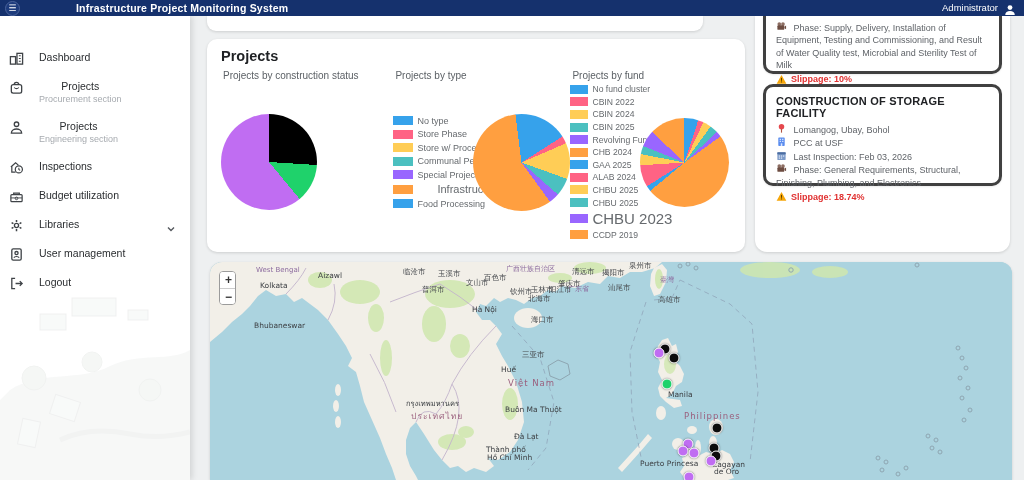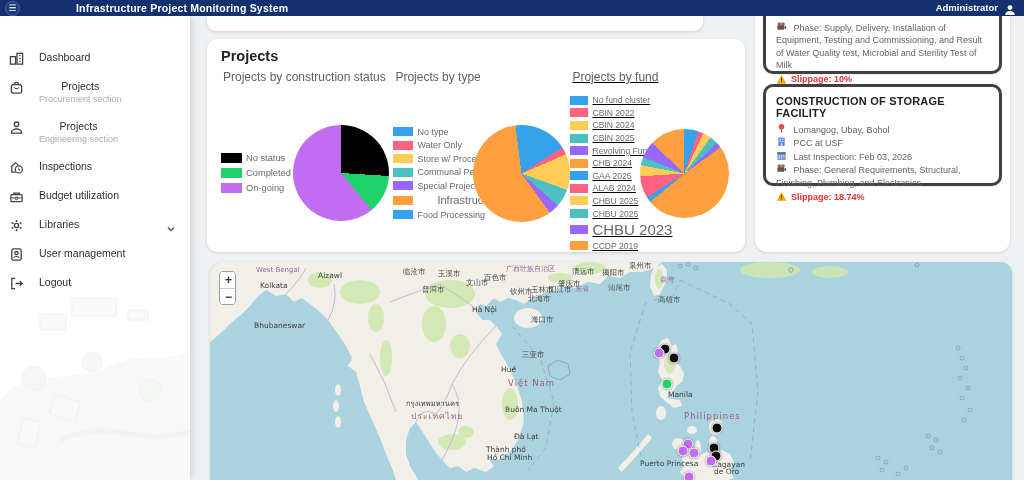--- a/index.html
+++ b/index.html
@@ -3,41 +3,41 @@
 <meta charset="utf-8">
 <style>
   * { margin:0; padding:0; box-sizing:border-box; }
   html,body { width:1024px; height:480px; overflow:hidden; font-family:"Liberation Sans", sans-serif; background:#eef0f1; }
 
   
   .navbar { position:absolute; left:0; top:0; width:1024px; height:16px; background:#15316d; z-index:30; display:flex; align-items:center; }
   .burger { position:absolute; left:5px; top:1px; width:15px; height:15px; border-radius:50%; border:1px solid #4a639b; background:#1d3b7c; display:flex; align-items:center; justify-content:center; cursor:pointer; }
   .burger span { color:#fff; font-size:9px; line-height:1; }
   .nav-title { position:absolute; left:36px; top:0; height:16px; line-height:16px; color:#ffffff; font-size:10.5px; font-weight:bold; letter-spacing:.2px;padding-left:40px; }
-  .nav-user { position:absolute; right:26px; top:0; height:16px; line-height:16px; color:#ffffff; font-size:9.5px; font-weight:bold; }
+  .nav-user { position:absolute; right:26px; top:0; height:16px; line-height:16px; color:#ffffff; font-size:9.5px; font-weight:normal; }
   .nav-person { position:absolute; right:8px; top:2px; }
 
   
   .sidebar { position:absolute; left:0; top:16px; width:190px; height:464px; background:#ffffff; box-shadow:2px 0 6px rgba(0,0,0,.13); z-index:20; overflow:hidden; }
   .side-list { position:absolute; left:0; top:28px; width:100%; display:flex; flex-direction:column; }
   .side-item { display:flex; align-items:flex-start; padding:7px 10px 7px 9px; cursor:pointer; position:relative;text-align:center; }
   .side-item .ic { width:15px; height:15px; flex:0 0 15px; margin-right:15px; margin-top:0; color:#3f4347; }
   .side-item .ic svg { width:15px; height:15px; display:block; }
   .side-label { font-size:10.5px; color:#2a2d30; line-height:1.25; }
   .side-sub { font-size:9px; color:#a7abb0; line-height:1.3; margin-top:1px; }
   .side-chevron { position:absolute; right:14px; top:9px; color:#55595e; }
   .side-watermark { position:absolute; left:0; bottom:0; width:190px; height:210px; opacity:.55; }
 
   
   .partial-card-main { position:absolute; left:207px; top:16px; width:496px; height:15px; background:#fff; border-radius:0 0 9px 9px; box-shadow:0 1px 3px rgba(0,0,0,.14); }
   .projects-card { position:absolute; left:207px; top:39px; width:538px; height:213px; background:#fff; border-radius:10px; box-shadow:0 1px 3px rgba(0,0,0,.14); padding:9px 12px 6px 14px; }
   .projects-title { font-size:14.5px; font-weight:bold; color:#1f2124; }
   .charts-row { display:flex; margin-top:4px; }
   .chart-block { position:relative; }
-  .chart-block .ctitle { font-size:12px; color:#5c6166; margin:2px 0 10px 2px; }
+  .chart-block .ctitle { font-size:10px; color:#5c6166; margin:2px 0 2px 2px; }
   .chart-body { display:flex; align-items:center; height:158px; }
   .legend { display:flex; flex-direction:column; justify-content:center; }
   .lg-item { display:flex; align-items:center; cursor:pointer; }
   .lg-swatch { flex:0 0 auto; }
   .lg-text { color:#666a6e; white-space:nowrap; }
   .pie { border-radius:50%; flex:0 0 auto; }
 
   
   .right-wrap { position:absolute; left:755px; top:16px; width:255px; height:236px; background:#fff; border-radius:0 0 12px 12px; box-shadow:0 1px 3px rgba(0,0,0,.14); }
   .proj-card { position:absolute; left:8px; width:239px; background:#fff; border:3px solid #404040; border-radius:10px; box-shadow:0 1px 2px rgba(0,0,0,.08); padding:6px 10px; cursor:pointer; }
@@ -201,48 +201,34 @@
 </div>
 
 <div class="partial-card-main"></div>
 
 <div class="projects-card">
   <div class="projects-title">Projects</div>
   <div class="charts-row" id="charts-row">
       <div class="chart-block" style="width: 175px;">
         <div class="ctitle">Projects by construction status</div>
         <div class="chart-body">
-          <div class="legend" style="width: 72px; gap: 5px;">
-            <div class="lg-item">
-              <span class="lg-swatch" style="width: 21px; height: 10px; background: rgb(0, 0, 0); margin-right: 4px;"></span>
-              <span class="lg-text" style="font-size: 9.3px;">No status</span>
-            </div>
-            <div class="lg-item">
-              <span class="lg-swatch" style="width: 21px; height: 10px; background: rgb(31, 210, 107); margin-right: 4px;"></span>
-              <span class="lg-text" style="font-size: 9.3px;">Completed</span>
-            </div>
-            <div class="lg-item">
-              <span class="lg-swatch" style="width: 21px; height: 10px; background: rgb(192, 109, 242); margin-right: 4px;"></span>
-              <span class="lg-text" style="font-size: 9.3px;">On-going</span>
-            </div>
-          </div>
           <div class="pie" style="width: 96px; height: 96px; background: conic-gradient(rgb(0, 0, 0) 0deg, rgb(0, 0, 0) 93.6deg, rgb(31, 210, 107) 93.6deg, rgb(31, 210, 107) 140.4deg, rgb(192, 109, 242) 140.4deg, rgb(192, 109, 242) 360deg);"></div>
         </div>
       </div>
       <div class="chart-block" style="width: 178px;">
         <div class="ctitle">Projects by type</div>
         <div class="chart-body">
           <div class="legend" style="width: 80px; gap: 3.5px;">
             <div class="lg-item">
               <span class="lg-swatch" style="width: 20px; height: 9px; background: rgb(54, 162, 235); margin-right: 4px;"></span>
               <span class="lg-text" style="font-size: 9px;">No type</span>
             </div>
             <div class="lg-item">
               <span class="lg-swatch" style="width: 20px; height: 9px; background: rgb(255, 99, 132); margin-right: 4px;"></span>
-              <span class="lg-text" style="font-size: 9px;">Water Only</span>
+              <span class="lg-text" style="font-size: 9px;">Store Phase</span>
             </div>
             <div class="lg-item">
               <span class="lg-swatch" style="width: 20px; height: 9px; background: rgb(255, 205, 86); margin-right: 4px;"></span>
               <span class="lg-text" style="font-size: 9px;">Store w/ Process</span>
             </div>
             <div class="lg-item">
               <span class="lg-swatch" style="width: 20px; height: 9px; background: rgb(75, 192, 192); margin-right: 4px;"></span>
               <span class="lg-text" style="font-size: 9px;">Communal Pen (</span>
             </div>
             <div class="lg-item">
@@ -254,21 +240,21 @@
               <span class="lg-text" style="font-size: 11px; margin-left: 20px;">Infrastructure</span>
             </div>
             <div class="lg-item">
               <span class="lg-swatch" style="width: 20px; height: 9px; background: rgb(54, 162, 235); margin-right: 4px;"></span>
               <span class="lg-text" style="font-size: 9px;">Food Processing</span>
             </div>
           </div>
           <div class="pie" style="width: 97px; height: 97px; background: conic-gradient(rgb(54, 162, 235) 0deg, rgb(54, 162, 235) 57.6deg, rgb(255, 99, 132) 57.6deg, rgb(255, 99, 132) 66.6deg, rgb(255, 205, 86) 66.6deg, rgb(255, 205, 86) 109.8deg, rgb(75, 192, 192) 109.8deg, rgb(75, 192, 192) 131.4deg, rgb(153, 102, 255) 131.4deg, rgb(153, 102, 255) 144deg, rgb(255, 159, 64) 144deg, rgb(255, 159, 64) 352.8deg, rgb(54, 162, 235) 352.8deg, rgb(54, 162, 235) 360deg);"></div>
         </div>
       </div>
-      <div class="chart-block" style="width: 165px; text-decoration: underline;">
+      <div class="chart-block" style="width: 165px;">
         <div class="ctitle">Projects by fund</div>
         <div class="chart-body">
           <div class="legend" style="width: 70px; gap: 2.6px;">
             <div class="lg-item">
               <span class="lg-swatch" style="width: 18px; height: 9px; background: rgb(54, 162, 235); margin-right: 4px;"></span>
               <span class="lg-text" style="font-size: 8.6px;">No fund cluster</span>
             </div>
             <div class="lg-item">
               <span class="lg-swatch" style="width: 18px; height: 9px; background: rgb(255, 99, 132); margin-right: 4px;"></span>
               <span class="lg-text" style="font-size: 8.6px;">CBIN 2022</span>

